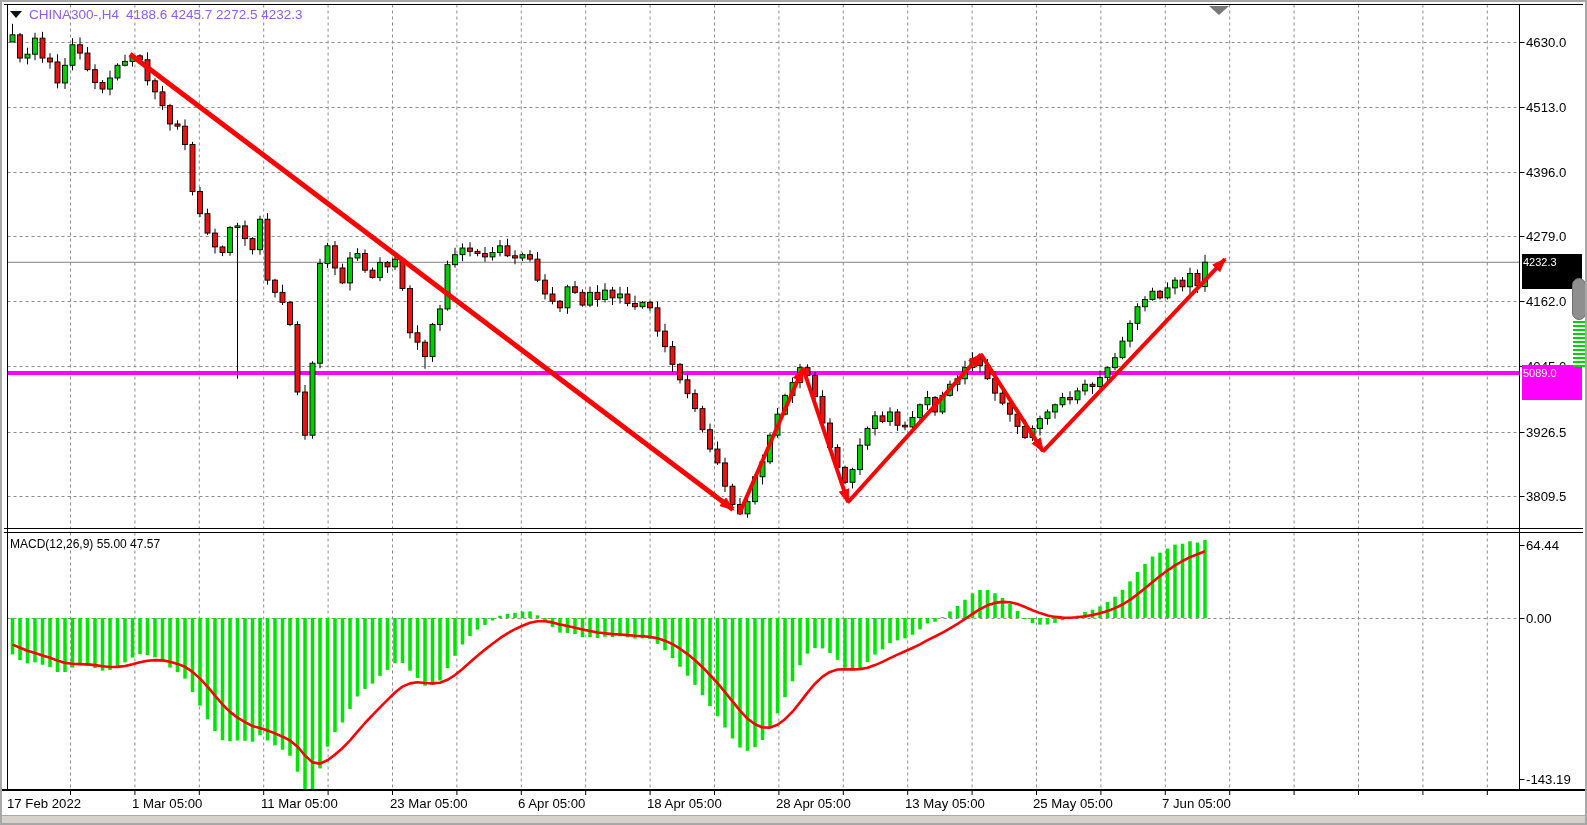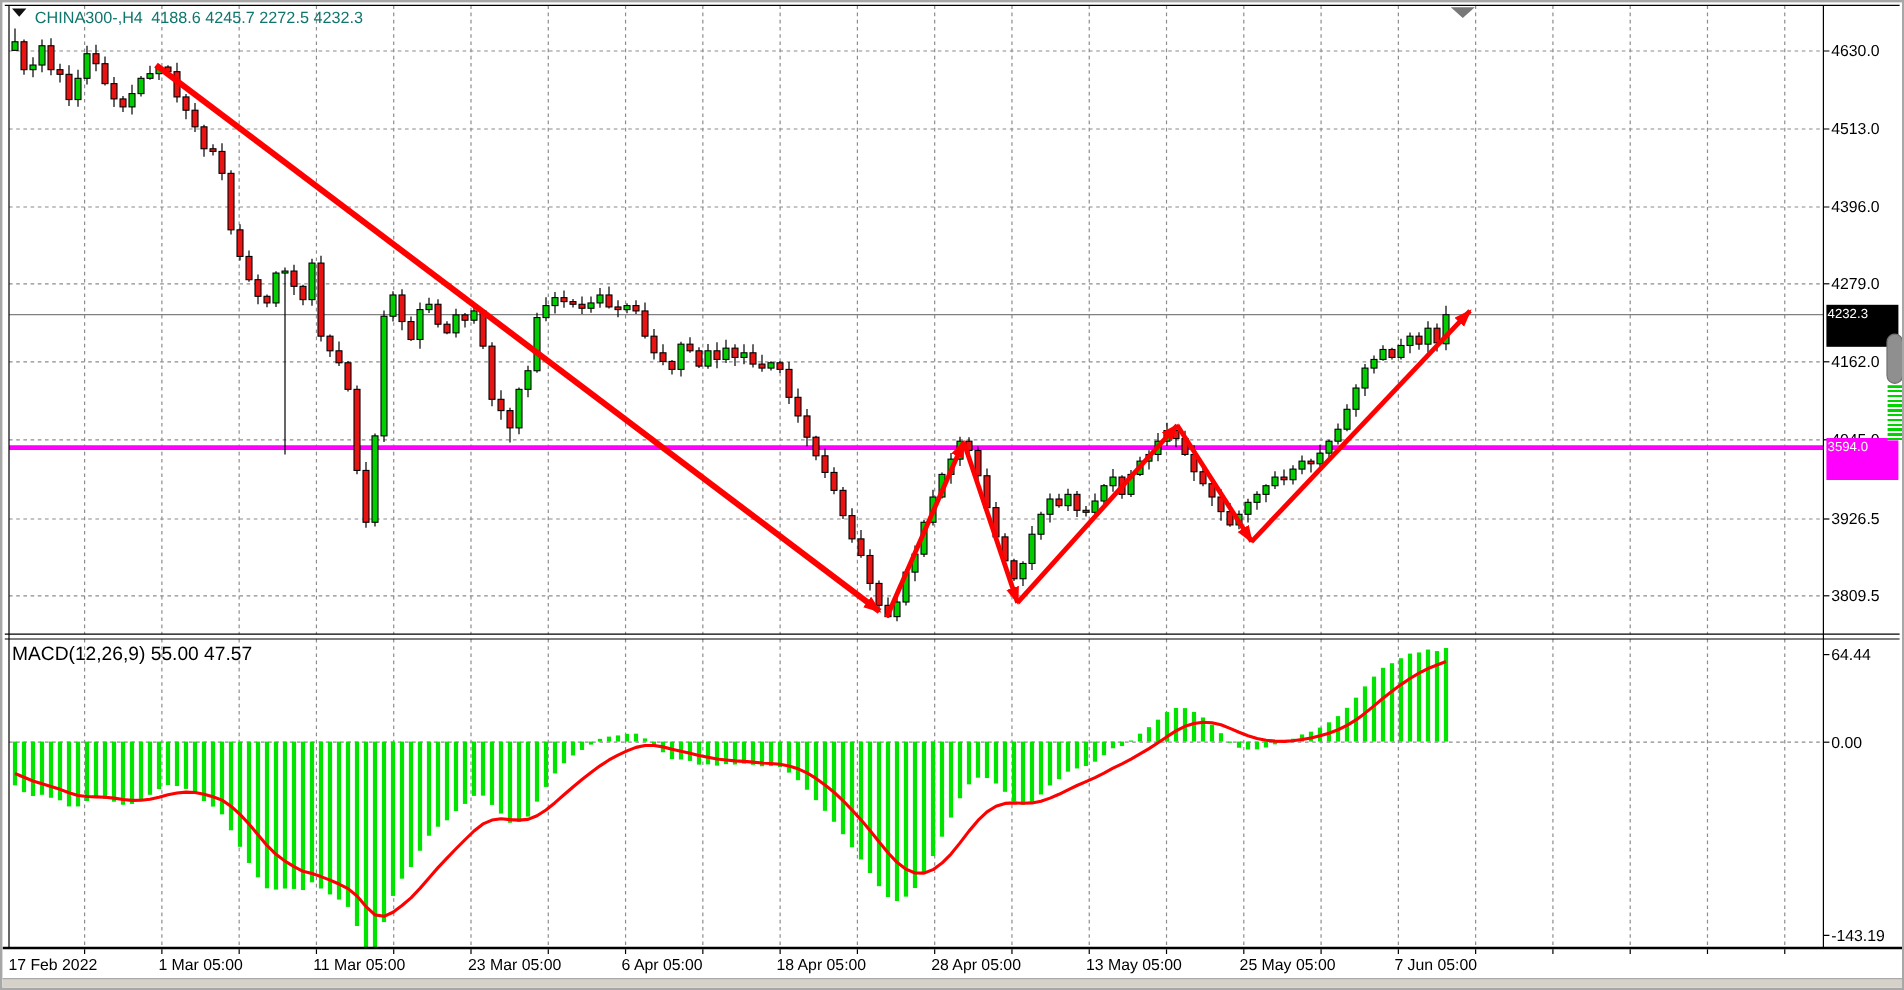--- a/index.html
+++ b/index.html
@@ -4,25 +4,25 @@
 <style>
   html,body{margin:0;padding:0;background:#e9e9e9;}
   *{box-sizing:border-box;}
   .window{
     position:relative;width:1587px;height:825px;background:#ffffff;
     border:2px solid #a7a7a7;overflow:hidden;
     font-family:"Liberation Sans", sans-serif;
   }
   #chart-svg{position:absolute;left:0;top:0;}
   .overlay{position:absolute;font-family:"Liberation Sans", sans-serif;}
-  .chart-title{left:8px;top:5px;display:flex;gap:7px;
-    font-size:13.5px;color:#0f766e;white-space:nowrap;}
+  .chart-title{left:8px;top:5px;display:flex;align-items:center;gap:7px;
+    font-size:13.5px;color:#8b5cf6;white-space:nowrap;}
   .tri-down{width:0;height:0;border-left:6px solid transparent;border-right:6px solid transparent;
     border-top:7px solid #111;display:inline-block;}
-  .macd-title{left:8px;top:535px;font-size:16px;color:#000;white-space:nowrap;}
+  .macd-title{left:8px;top:535px;font-size:12px;color:#000;white-space:nowrap;}
   .price-tag{left:1520px;width:60px;height:35px;font-size:11px;line-height:17px;
     padding-left:1px;color:#fff;}
   .tag-current{top:252px;background:#000;}
   .tag-hline{top:363px;background:#ff00ff;}
   .shift-marker{left:1207px;top:4px;width:0;height:0;border-left:10px solid transparent;
     border-right:10px solid transparent;border-top:9px solid #787878;}
   .scroll-thumb{left:1570px;top:276px;width:14px;height:42px;background:#8f8f8f;
     border:1px solid #707070;border-radius:7px;}
   .scroll-stripes{left:1571px;top:319px;width:12px;height:46px;
     background:repeating-linear-gradient(to bottom,#00d400 0 2px,#ffffff 2px 4px);}
@@ -675,21 +675,21 @@
     <span>4188.6 4245.7 2272.5 4232.3</span>
   </div>
 
   <div class="overlay macd-title">
     <span>MACD(12,26,9)</span>
     <span>55.00 47.57</span>
   </div>
 
   <div class="overlay price-tag tag-current">4232.3</div>
 
-  <div class="overlay price-tag tag-hline">3594.0</div>
+  <div class="overlay price-tag tag-hline">5089.0</div>
 
   <div class="overlay shift-marker"></div>
 
   <div class="overlay scroll-thumb"></div>
   <div class="overlay scroll-stripes"></div>
 
   <div class="overlay bottom-strip"></div>
 </div>
 
 </body></html>

